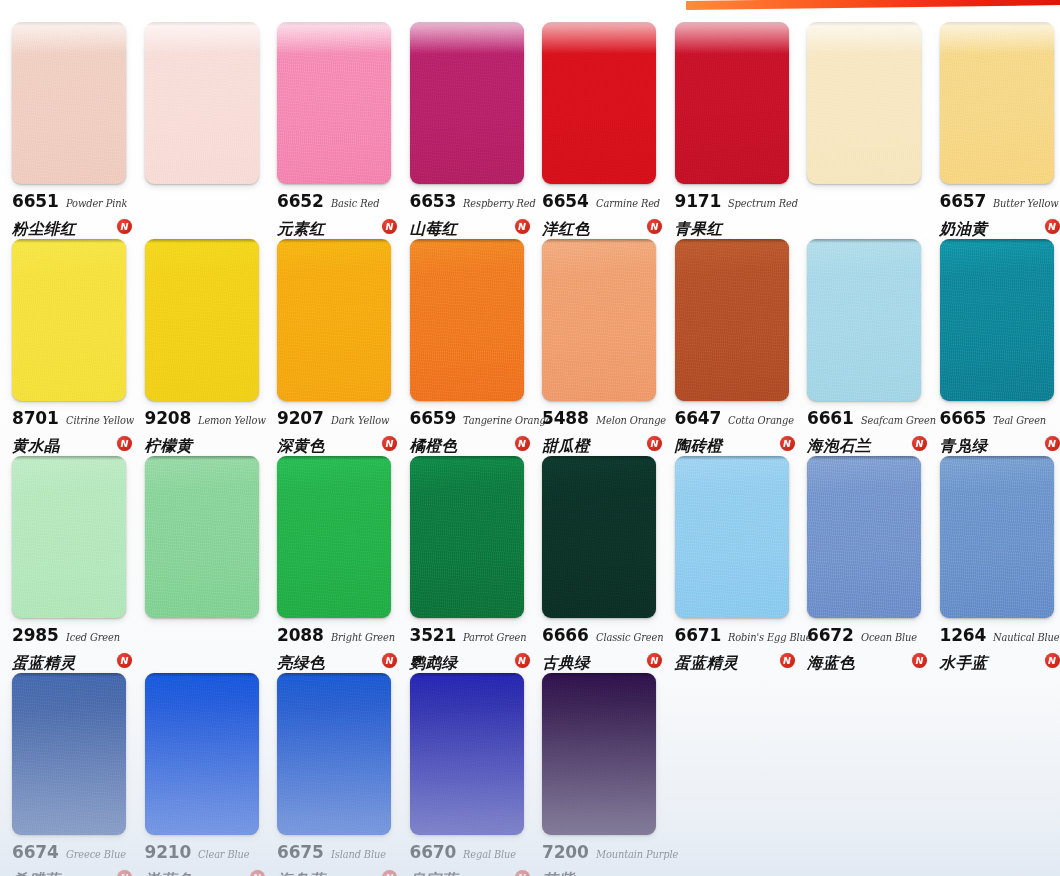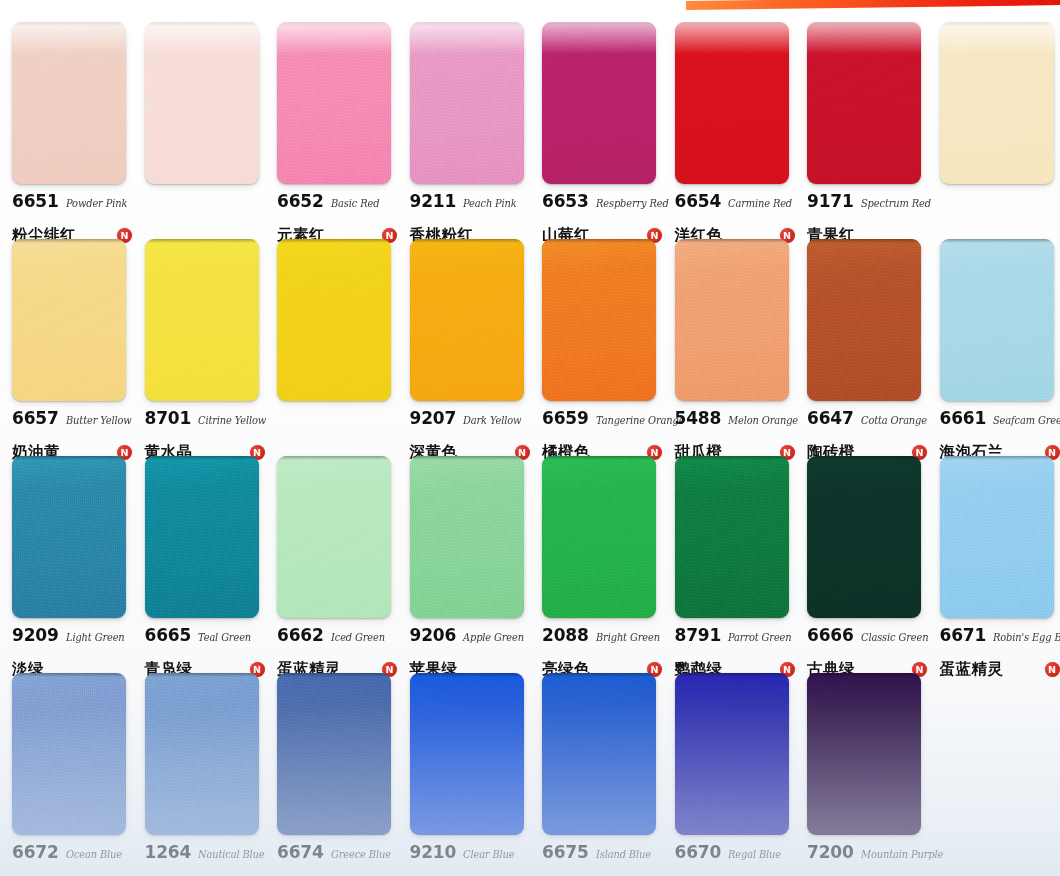--- a/index.html
+++ b/index.html
@@ -113,23 +113,24 @@
     font-style: italic;
     font-size: 10.5px;
     color: #3a3a3a;
     margin-left: 7px;
     letter-spacing: -0.15px;
     transform: scaleX(0.94);
     transform-origin: left center;
   }
   .line2 {
     display: flex;
-    align-items: center;
-    margin-top: 14px;
+    align-items: flex-start;
+    margin-top: 8px;
     white-space: nowrap;
+    font-style: italic;
   }
   .cname {
     font-family: "DejaVu Sans", "Liberation Sans", sans-serif;
     font-size: 15.5px;
     font-weight: 600;
     color: #141414;
     letter-spacing: 0.5px;
   }
   .nbadge {
     width: 15px;
@@ -197,33 +198,20 @@
             <span class="code">6652</span>
             <span class="ename">Basic Red</span>
           </div>
           <div class="line2">
             <span class="cname">元素红</span>
             <span class="nbadge">N</span>
           </div>
         </div>
       </div>
       <div class="cell">
-        <div class="swatch" style="background: rgb(232, 152, 196);"></div>
-        <div class="labels">
-          <div class="line1">
-            <span class="code">9211</span>
-            <span class="ename">Peach Pink</span>
-          </div>
-          <div class="line2">
-            <span class="cname">香桃粉红</span>
-            <span class="nbadge hidden">N</span>
-          </div>
-        </div>
-      </div>
-      <div class="cell">
         <div class="swatch" style="background: rgb(184, 34, 106);"></div>
         <div class="labels">
           <div class="line1">
             <span class="code">6653</span>
             <span class="ename">Respberry Red</span>
           </div>
           <div class="line2">
             <span class="cname">山莓红</span>
             <span class="nbadge">N</span>
           </div>
@@ -279,20 +267,30 @@
             <span class="ename">Citrine Yellow</span>
           </div>
           <div class="line2">
             <span class="cname">黄水晶</span>
             <span class="nbadge">N</span>
           </div>
         </div>
       </div>
       <div class="cell">
         <div class="swatch" style="background: rgb(242, 210, 26);"></div>
+        <div class="labels">
+          <div class="line1">
+            <span class="code">9208</span>
+            <span class="ename">Lemon Yellow</span>
+          </div>
+          <div class="line2">
+            <span class="cname">柠檬黄</span>
+            <span class="nbadge hidden">N</span>
+          </div>
+        </div>
       </div>
       <div class="cell">
         <div class="swatch" style="background: rgb(245, 171, 18);"></div>
         <div class="labels">
           <div class="line1">
             <span class="code">9207</span>
             <span class="ename">Dark Yellow</span>
           </div>
           <div class="line2">
             <span class="cname">深黄色</span>
@@ -346,89 +344,66 @@
             <span class="code">6661</span>
             <span class="ename">Seafcam Green</span>
           </div>
           <div class="line2">
             <span class="cname">海泡石兰</span>
             <span class="nbadge">N</span>
           </div>
         </div>
       </div>
       <div class="cell">
-        <div class="swatch" style="background: rgb(43, 134, 168);"></div>
-        <div class="labels">
-          <div class="line1">
-            <span class="code">9209</span>
-            <span class="ename">Light Green</span>
-          </div>
-          <div class="line2">
-            <span class="cname">淡绿</span>
-            <span class="nbadge hidden">N</span>
-          </div>
-        </div>
-      </div>
-      <div class="cell">
         <div class="swatch" style="background: rgb(17, 135, 155);"></div>
         <div class="labels">
           <div class="line1">
             <span class="code">6665</span>
             <span class="ename">Teal Green</span>
           </div>
           <div class="line2">
             <span class="cname">青凫绿</span>
             <span class="nbadge">N</span>
           </div>
         </div>
       </div>
       <div class="cell">
         <div class="swatch" style="background: rgb(182, 232, 189);"></div>
         <div class="labels">
           <div class="line1">
-            <span class="code">6662</span>
+            <span class="code">2985</span>
             <span class="ename">Iced Green</span>
           </div>
           <div class="line2">
             <span class="cname">蛋蓝精灵</span>
             <span class="nbadge">N</span>
           </div>
         </div>
       </div>
       <div class="cell">
         <div class="swatch" style="background: rgb(137, 212, 154);"></div>
-        <div class="labels">
-          <div class="line1">
-            <span class="code">9206</span>
-            <span class="ename">Apple Green</span>
-          </div>
-          <div class="line2">
-            <span class="cname">苹果绿</span>
-            <span class="nbadge hidden">N</span>
-          </div>
-        </div>
       </div>
       <div class="cell">
         <div class="swatch" style="background: rgb(37, 178, 75);"></div>
         <div class="labels">
           <div class="line1">
             <span class="code">2088</span>
             <span class="ename">Bright Green</span>
           </div>
           <div class="line2">
             <span class="cname">亮绿色</span>
             <span class="nbadge">N</span>
           </div>
         </div>
       </div>
       <div class="cell">
         <div class="swatch" style="background: rgb(15, 122, 64);"></div>
         <div class="labels">
           <div class="line1">
-            <span class="code">8791</span>
+            <span class="code">3521</span>
             <span class="ename">Parrot Green</span>
           </div>
           <div class="line2">
             <span class="cname">鹦鹉绿</span>
             <span class="nbadge">N</span>
           </div>
         </div>
       </div>
       <div class="cell">
         <div class="swatch" style="background: rgb(13, 51, 41);"></div>

